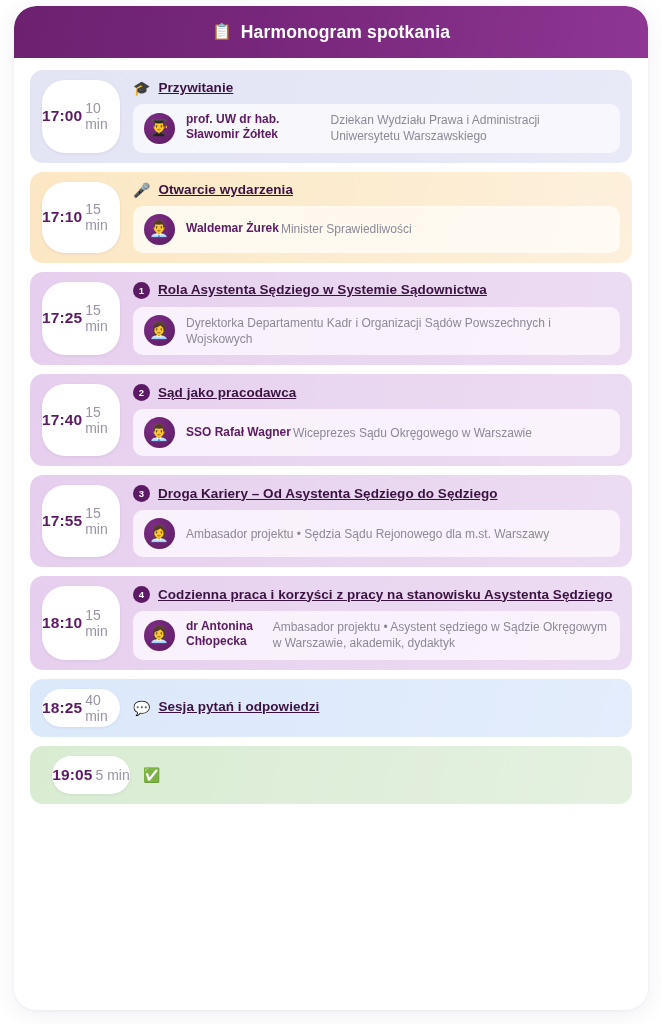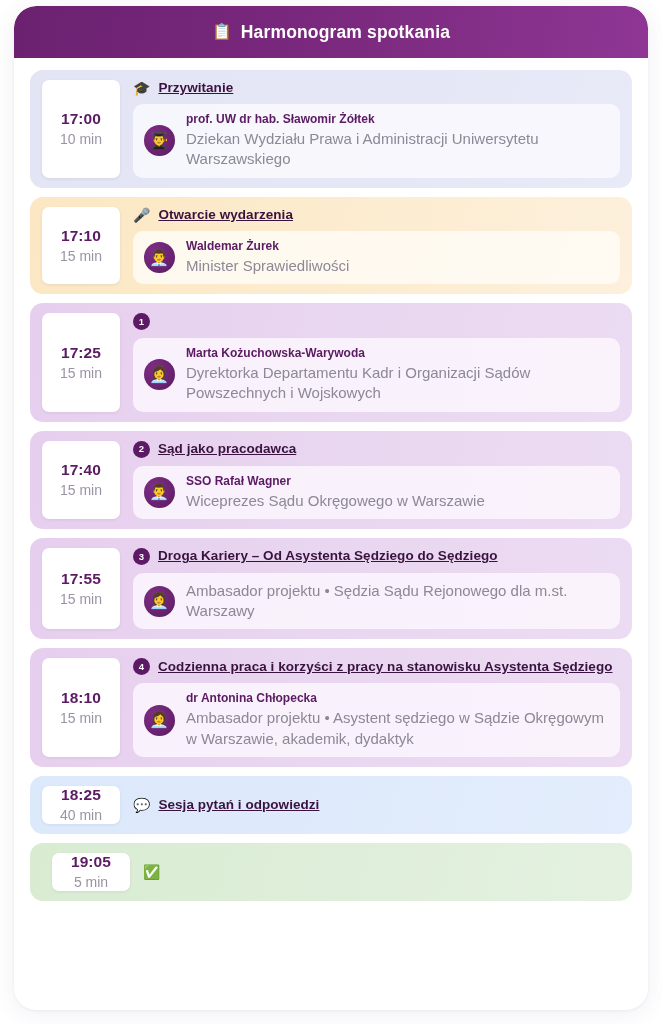--- a/index.html
+++ b/index.html
@@ -71,23 +71,23 @@
   .slot.theme-opening  { background: linear-gradient(105deg, #fbe7c3 0%, #fcecd0 55%, #fdf0dc 100%); }
   .slot.theme-talk     { background: linear-gradient(105deg, #e6cfee 0%, #e9d6f0 50%, #ecdcf3 100%); }
   .slot.theme-qa       { background: linear-gradient(105deg, #dce9fb 0%, #dfeafb 55%, #e3edfc 100%); }
   .slot.theme-closing  { background: linear-gradient(105deg, #d9ecd2 0%, #dfeeda 55%, #e4f1e1 100%); padding-left: 22px; }
 
   
   .time-box {
     flex: 0 0 78px;
     width: 78px;
     background: #ffffff;
-    border-radius: 7px;
-    display: flex;
-    flex-direction: column;
+    border-radius: 23px;
+    display: flex;
+    flex-direction: row;
     align-items: center;
     justify-content: center;
     gap: 3px;
     box-shadow: 0 1px 3px rgba(80, 50, 100, 0.09);
     align-self: stretch;
   }
   .time-val {
     font-size: 15.5px;
     font-weight: bold;
     color: #5b1a63;
@@ -164,29 +164,29 @@
     border-radius: 50%;
     background: radial-gradient(circle at 32% 28%, #7d2d85 0%, #66216d 70%, #561a5d 100%);
     display: flex;
     align-items: center;
     justify-content: center;
     font-size: 16px;
     line-height: 1;
     overflow: hidden;
   }
 
-  .speaker-text { min-width: 0; display: flex; flex-direction: column; gap: 2px; }
+  .speaker-text { min-width: 0; display: flex; flex-direction: row; gap: 2px; }
   .speaker-name {
     font-size: 12px;
     font-weight: bold;
     color: #5b1a63;
     line-height: 1.25;
   }
   .speaker-role {
-    font-size: 15px;
+    font-size: 12px;
     color: #8d8896;
     line-height: 1.35;
   }
 
   
   .slot.no-speaker .slot-body { justify-content: center; }
   .slot.no-speaker { min-height: 58px; align-items: center; }
 </style>
 </head>
 <body>
@@ -238,25 +238,25 @@
         </div>
       </div>
       <div class="slot theme-talk">
         <div class="time-box">
           <div class="time-val">17:25</div>
           <div class="time-dur">15 min</div>
         </div>
         <div class="slot-body">
           <div class="slot-title-row">
             <span class="num-badge">1</span>
+            <span class="slot-title">Rola Asystenta Sędziego w Systemie Sądownictwa</span>
           </div>
           <div class="speaker">
             <span class="avatar">👩‍💼</span>
             <div class="speaker-text">
-              <div class="speaker-name">Marta Kożuchowska-Warywoda</div>
               <div class="speaker-role">Dyrektorka Departamentu Kadr i Organizacji Sądów Powszechnych i Wojskowych</div>
             </div>
           </div>
         </div>
       </div>
       <div class="slot theme-talk">
         <div class="time-box">
           <div class="time-val">17:40</div>
           <div class="time-dur">15 min</div>
         </div>

